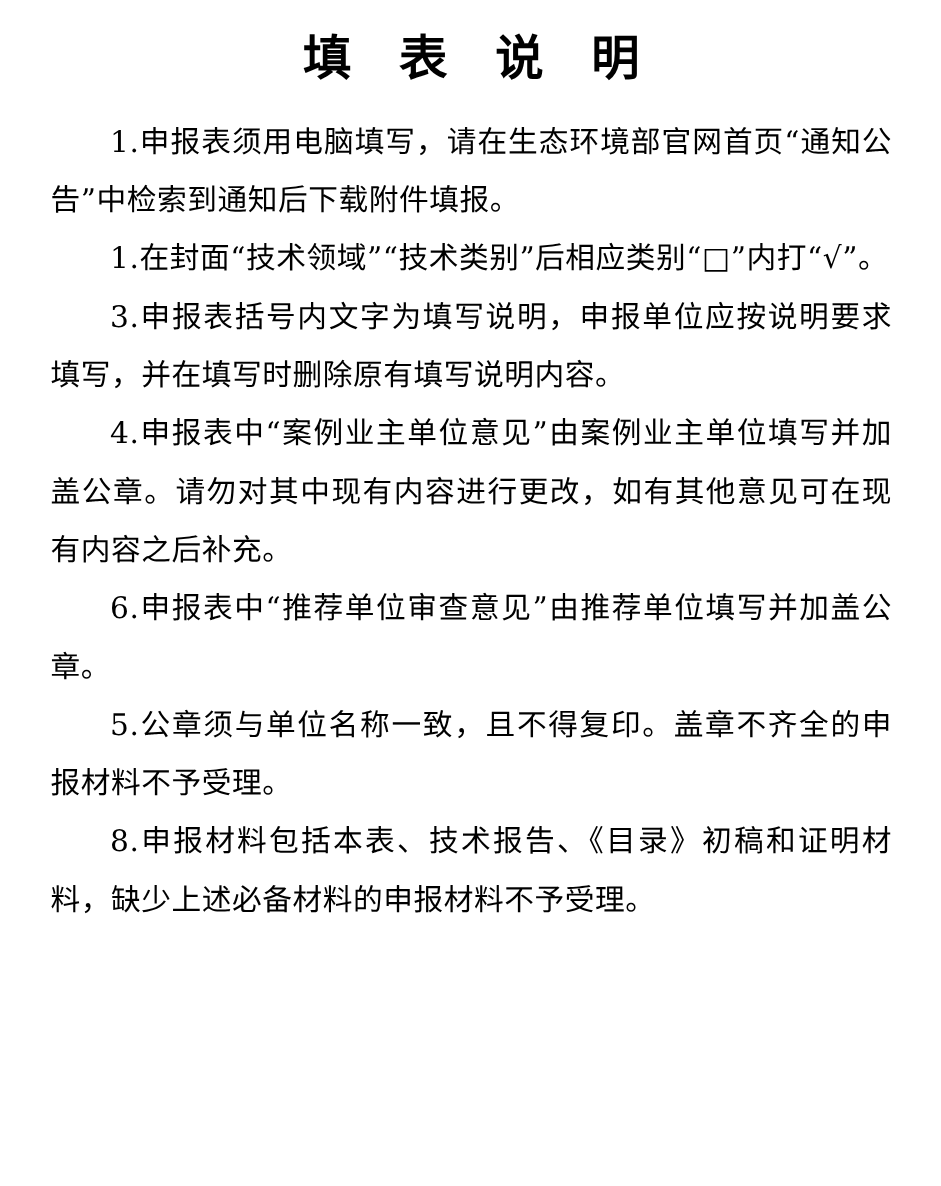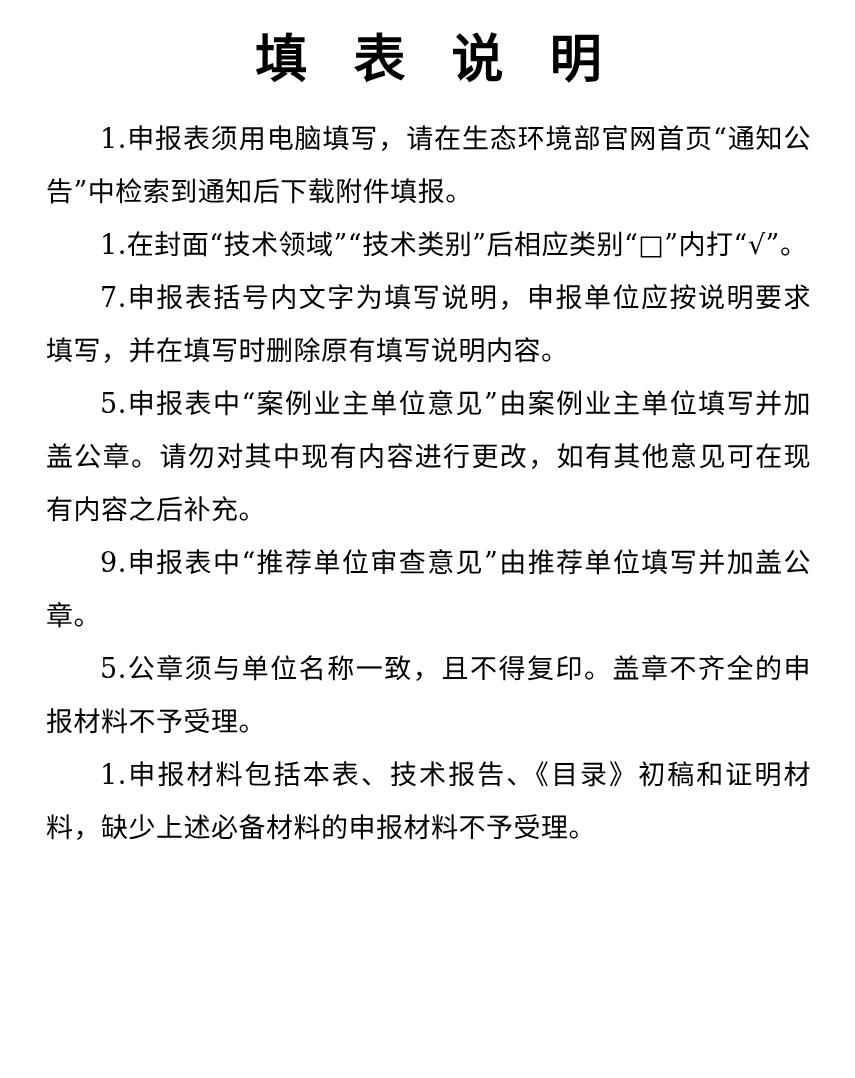--- a/index.html
+++ b/index.html
@@ -17,21 +17,21 @@
   .page {
     box-sizing: border-box;
     width: 855px;
     height: 1078px;
     padding: 20px 44px 0 46px;
     background: #ffffff;
   }
   .doc-title {
     margin: 8px 0 22px 0;
     text-align: center;
-    font-size: 52px;
+    font-size: 44px;
     font-weight: bold;
     letter-spacing: 14px;
     text-indent: 14px; 
     color: #000000;
     line-height: 1.2;
     white-space: nowrap;
   }
   .doc-body {
     width: 765px;
   }
@@ -48,19 +48,19 @@
 </style>
 </head>
 <body>
 
 <div class="page">
   <h1 class="doc-title">填 表 说 明</h1>
 
   <div class="doc-body">
     <p class="para">1.申报表须用电脑填写，请在生态环境部官网首页“通知公告”中检索到通知后下载附件填报。</p>
     <p class="para">1.在封面“技术领域”“技术类别”后相应类别“□”内打“√”。</p>
-    <p class="para">7.申报表括号内文字为填写说明，申报单位应按说明要求填写，并在填写时删除原有填写说明内容。</p>
-    <p class="para">5.申报表中“案例业主单位意见”由案例业主单位填写并加盖公章。请勿对其中现有内容进行更改，如有其他意见可在现有内容之后补充。</p>
-    <p class="para">9.申报表中“推荐单位审查意见”由推荐单位填写并加盖公章。</p>
+    <p class="para">3.申报表括号内文字为填写说明，申报单位应按说明要求填写，并在填写时删除原有填写说明内容。</p>
+    <p class="para">4.申报表中“案例业主单位意见”由案例业主单位填写并加盖公章。请勿对其中现有内容进行更改，如有其他意见可在现有内容之后补充。</p>
+    <p class="para">6.申报表中“推荐单位审查意见”由推荐单位填写并加盖公章。</p>
     <p class="para">5.公章须与单位名称一致，且不得复印。盖章不齐全的申报材料不予受理。</p>
-    <p class="para">1.申报材料包括本表、技术报告、《目录》初稿和证明材料，缺少上述必备材料的申报材料不予受理。</p>
+    <p class="para">8.申报材料包括本表、技术报告、《目录》初稿和证明材料，缺少上述必备材料的申报材料不予受理。</p>
   </div>
 </div>
 
 </body></html>

